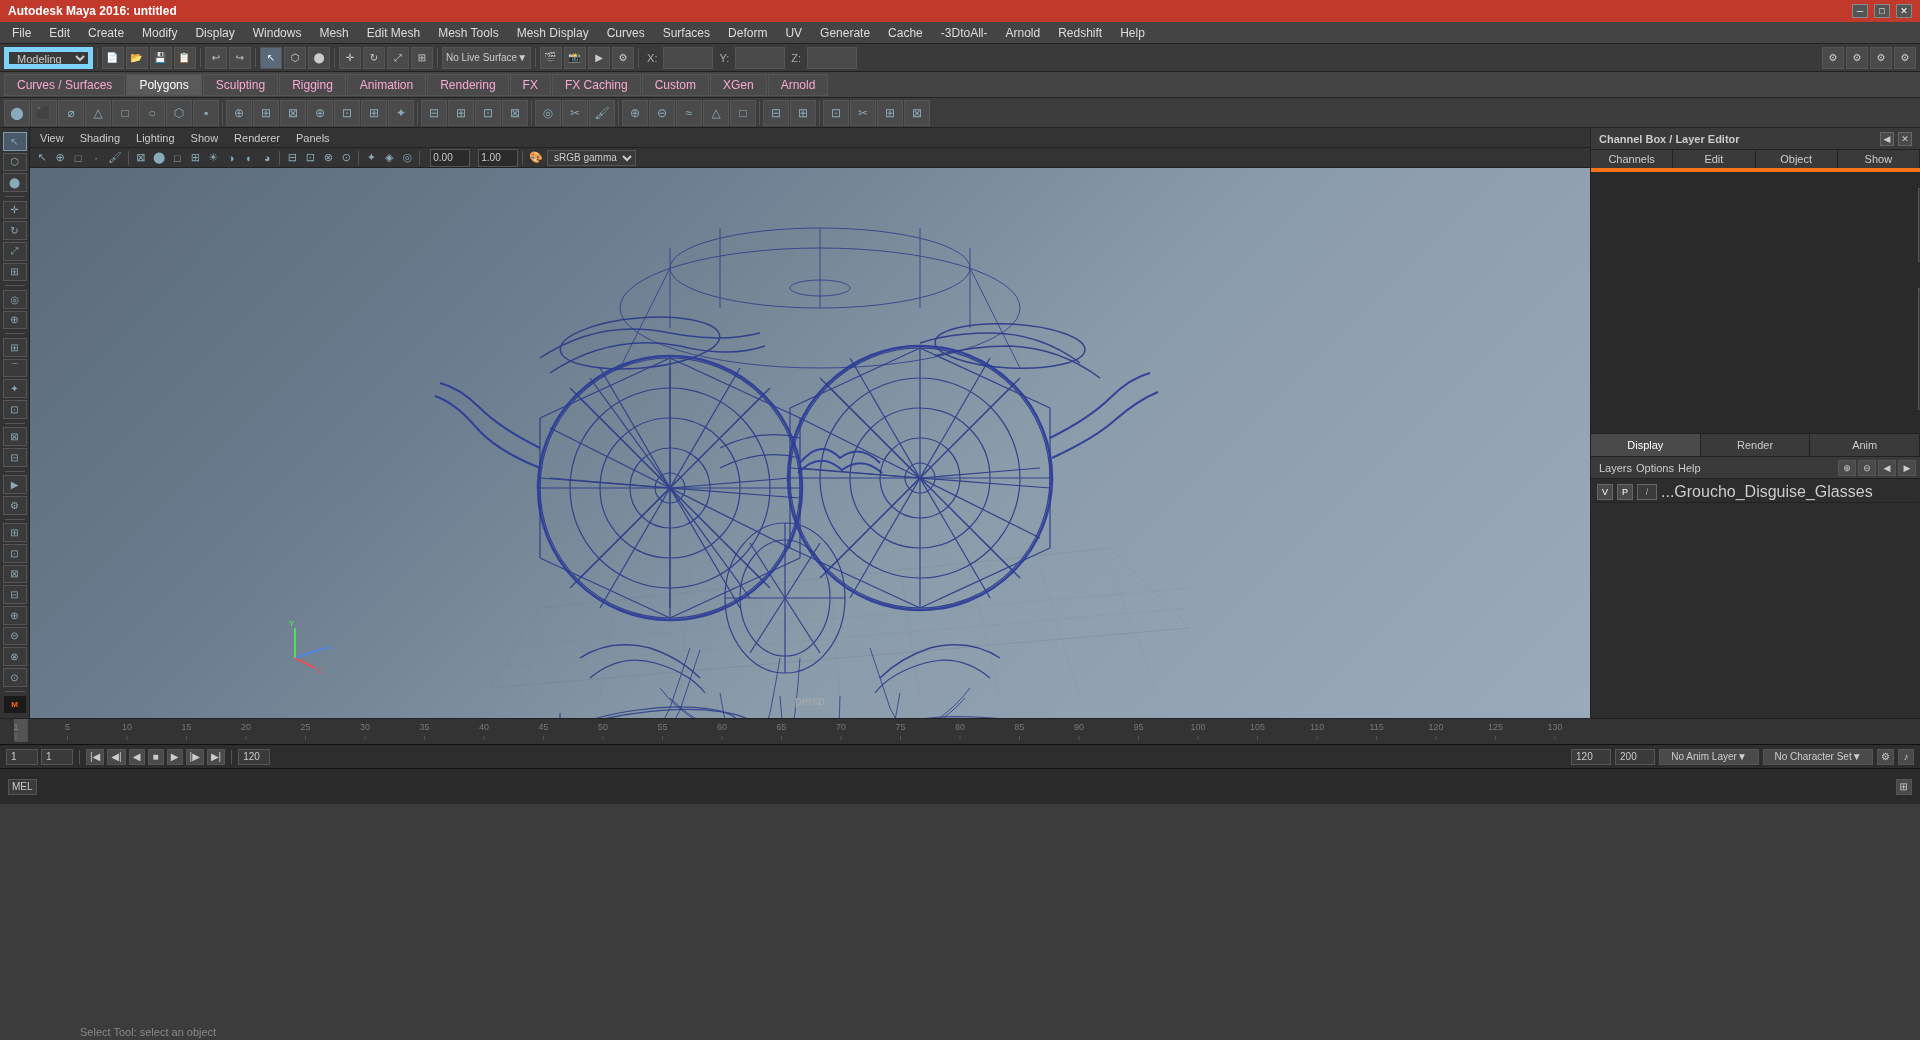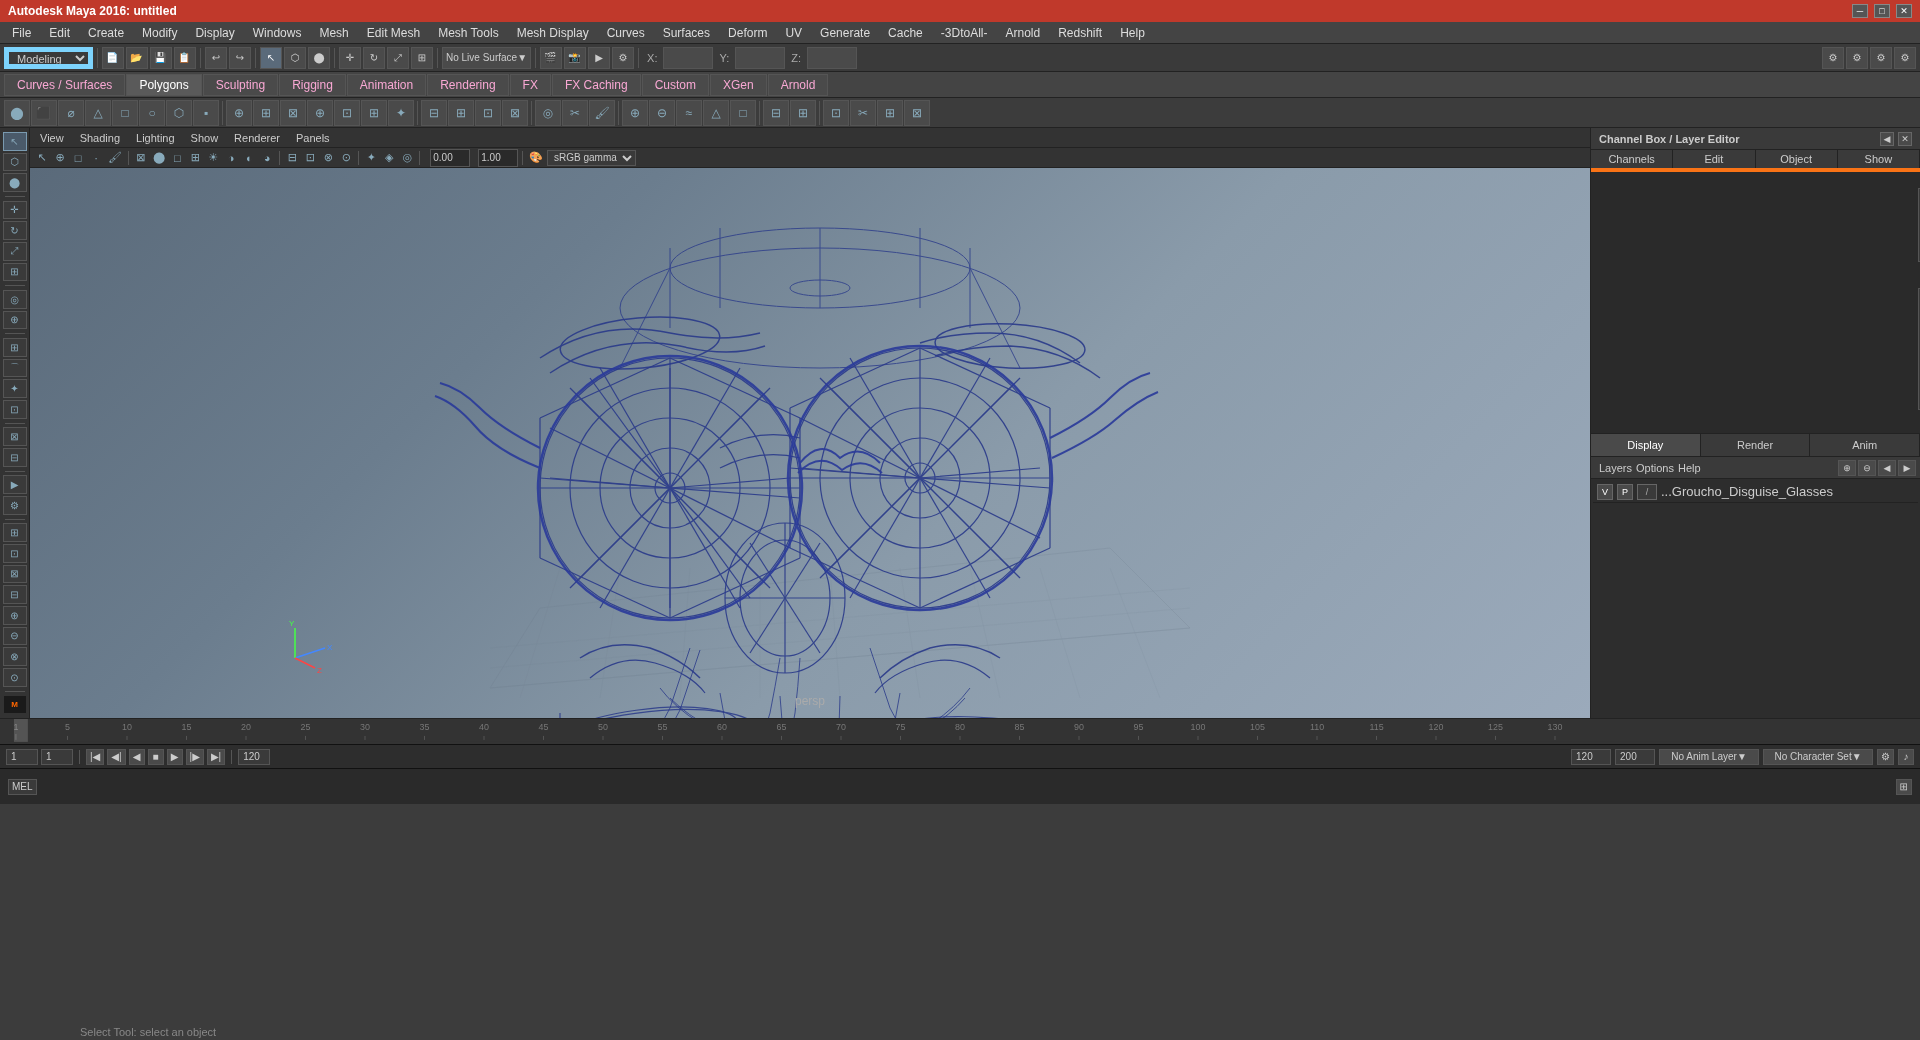--- a/index.html
+++ b/index.html
@@ -70,21 +70,21 @@
     .brt.active { background: #4a4a4a; color: #fff; }
     #layers-section { flex: 1; background: #2d2d2d; }
     #layers-toolbar { height: 22px; background: #3a3a3a; display: flex; align-items: center; padding: 0 4px; gap: 2px; border-bottom: 1px solid #222; }
     .lt-btn { width: 18px; height: 16px; background: #4a4a4a; border: 1px solid #555; display: flex; align-items: center; justify-content: center; font-size: 9px; color: #ccc; cursor: pointer; }
     #layers-menu { display: flex; gap: 4px; padding: 0 4px; align-items: center; }
     .lm-item { color: #ccc; font-size: 11px; cursor: pointer; }
     #layer-list { padding: 2px; }
     .layer-row { height: 22px; display: flex; align-items: center; gap: 4px; padding: 0 4px; border-bottom: 1px solid #222; cursor: pointer; }
     .layer-v { width: 16px; height: 16px; background: #4a4a4a; border: 1px solid #666; display: flex; align-items: center; justify-content: center; font-size: 9px; color: #fff; }
     .layer-p { width: 16px; height: 16px; background: #4a4a4a; border: 1px solid #666; display: flex; align-items: center; justify-content: center; font-size: 9px; color: #fff; }
-    .layer-name { color: #ccc; font-size: 13px; flex: 1; }
+    .layer-name { color: #ccc; font-size: 16px; flex: 1; }
 
     
     #timeline { height: 28px; background: #3c3c3c; border-top: 1px solid #222; position: relative; overflow: hidden; }
 
     
     #bottom-bar { height: 20px; background: #2a2a2a; display: flex; align-items: center; padding: 0 4px; gap: 4px; border-top: 1px solid #111; }
     #bottom-left { display: flex; align-items: center; gap: 4px; flex: 1; }
     #bottom-right { display: flex; align-items: center; gap: 4px; }
     .bb-field { height: 16px; background: #3a3a3a; border: 1px solid #555; color: #ccc; font-size: 10px; padding: 0 4px; min-width: 30px; display: flex; align-items: center; }
     .bb-separator { width: 1px; height: 14px; background: #555; margin: 0 3px; }

